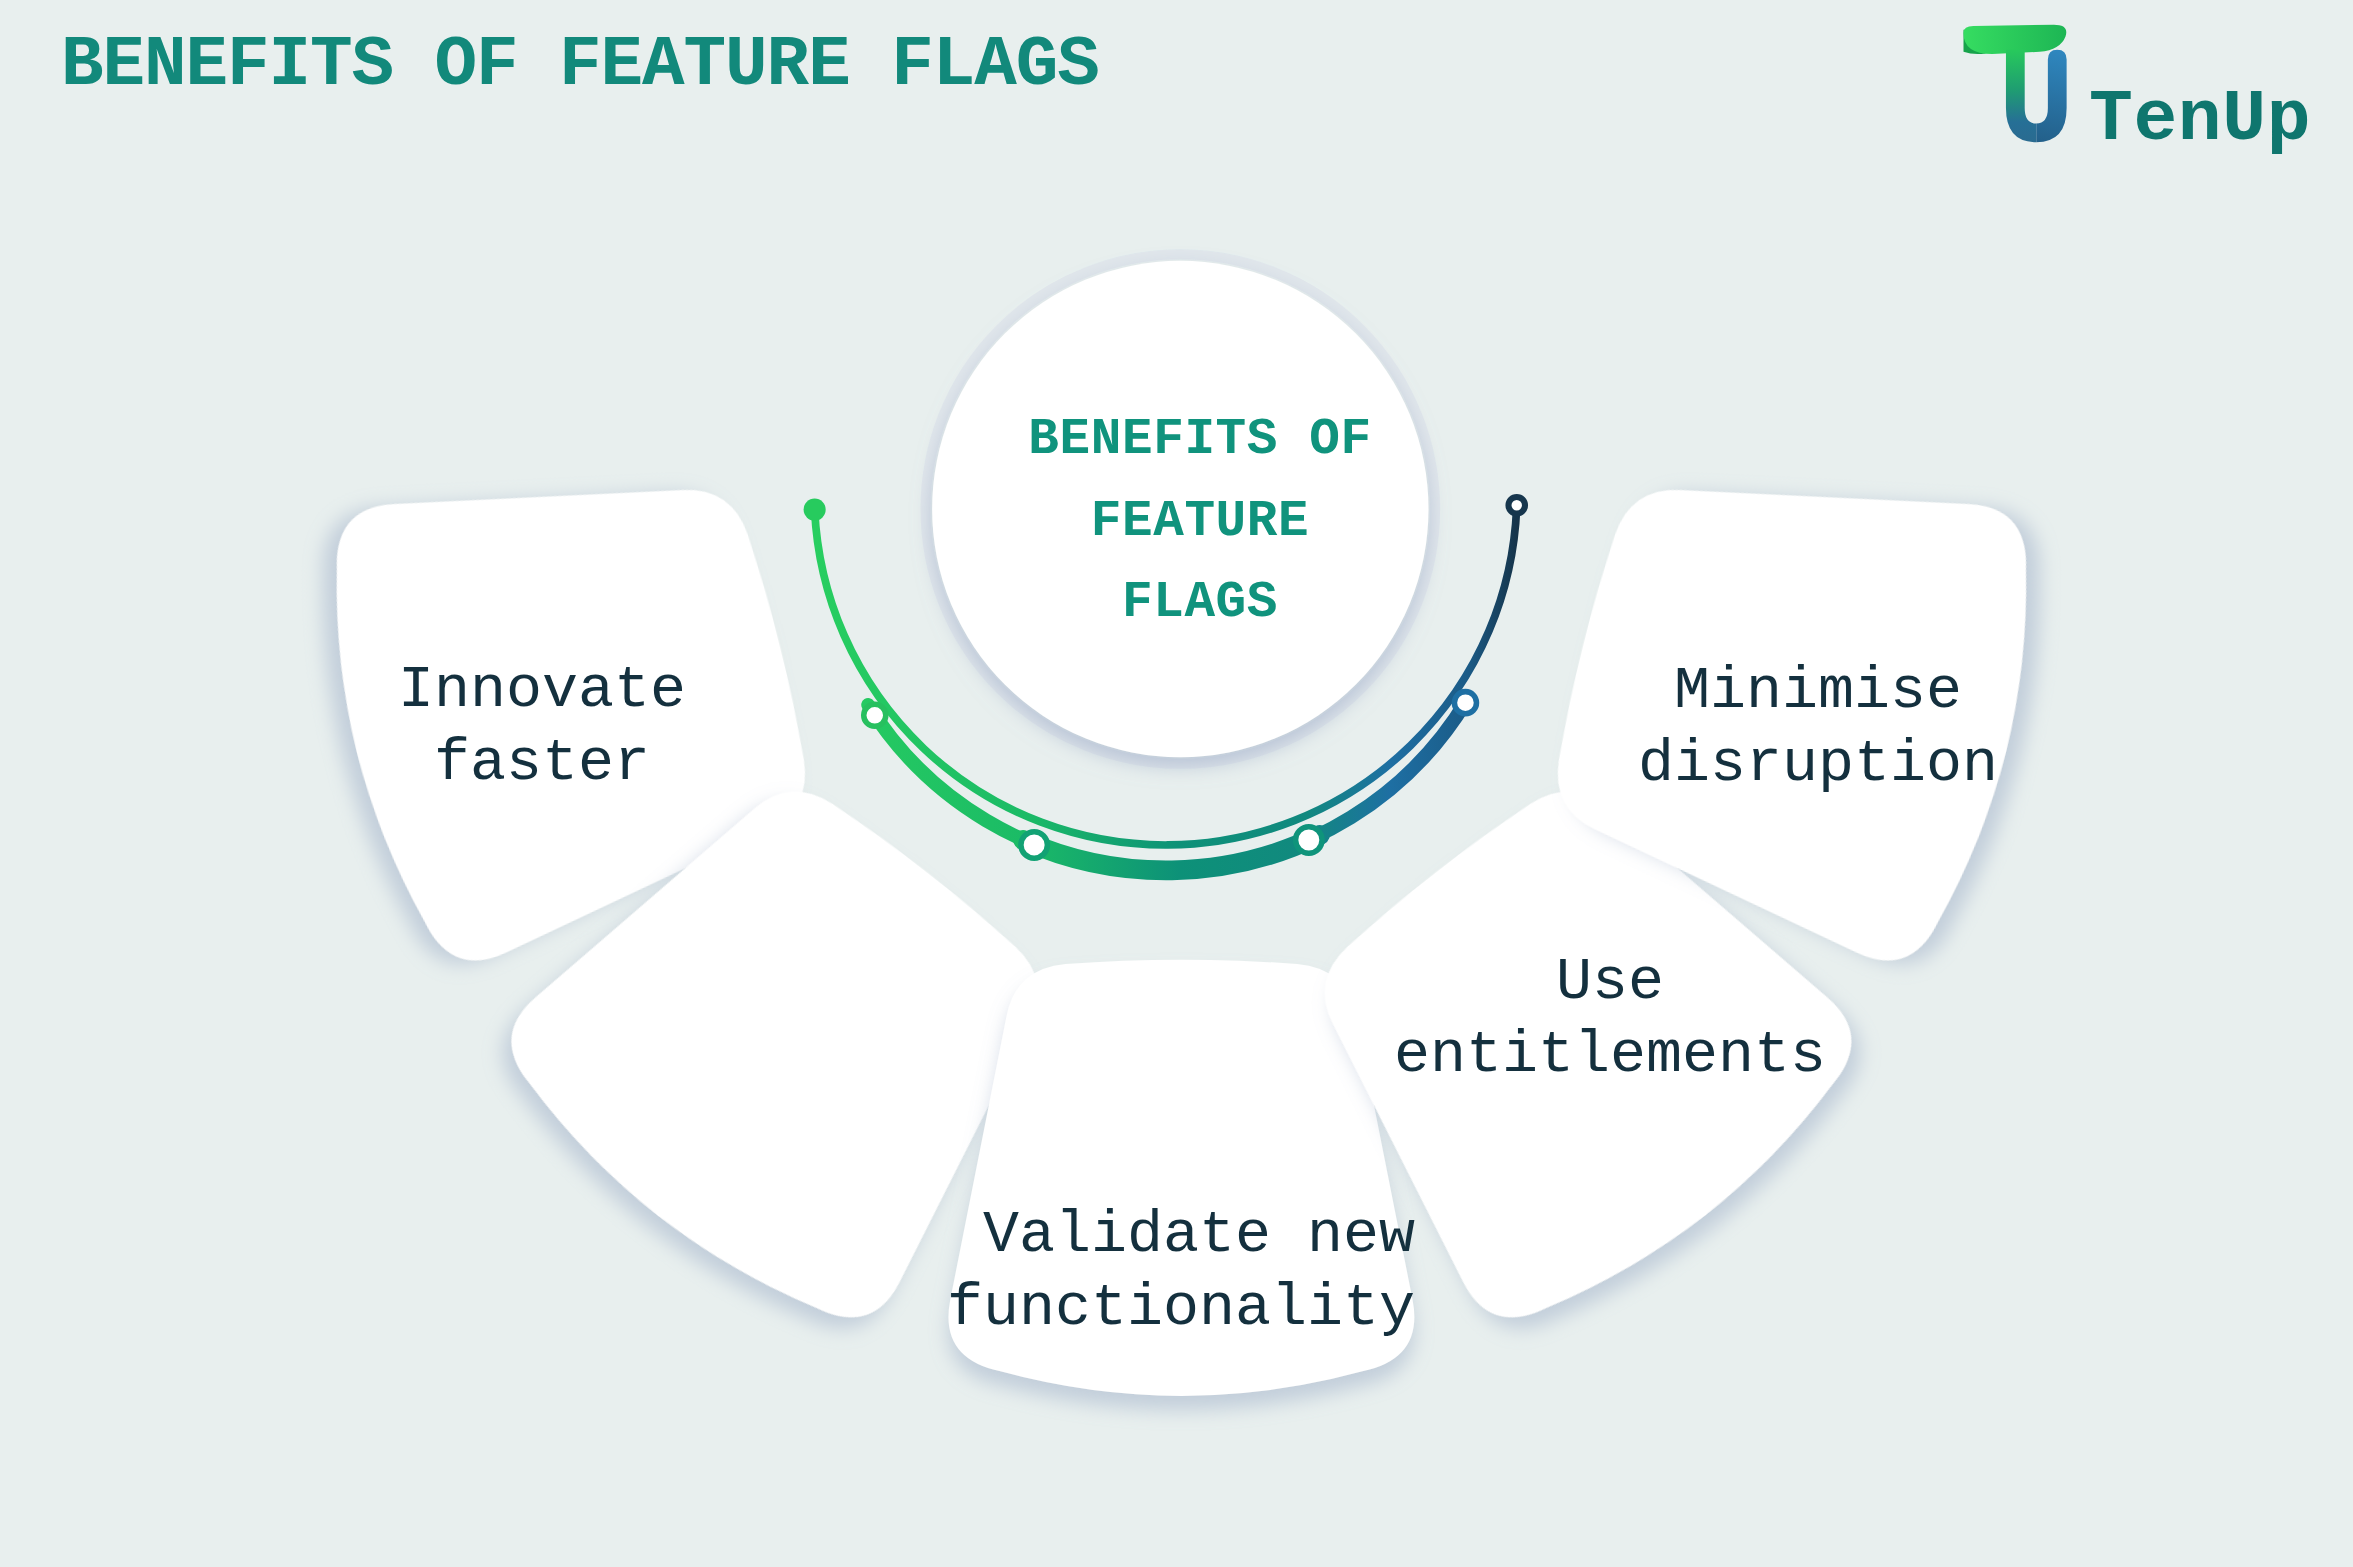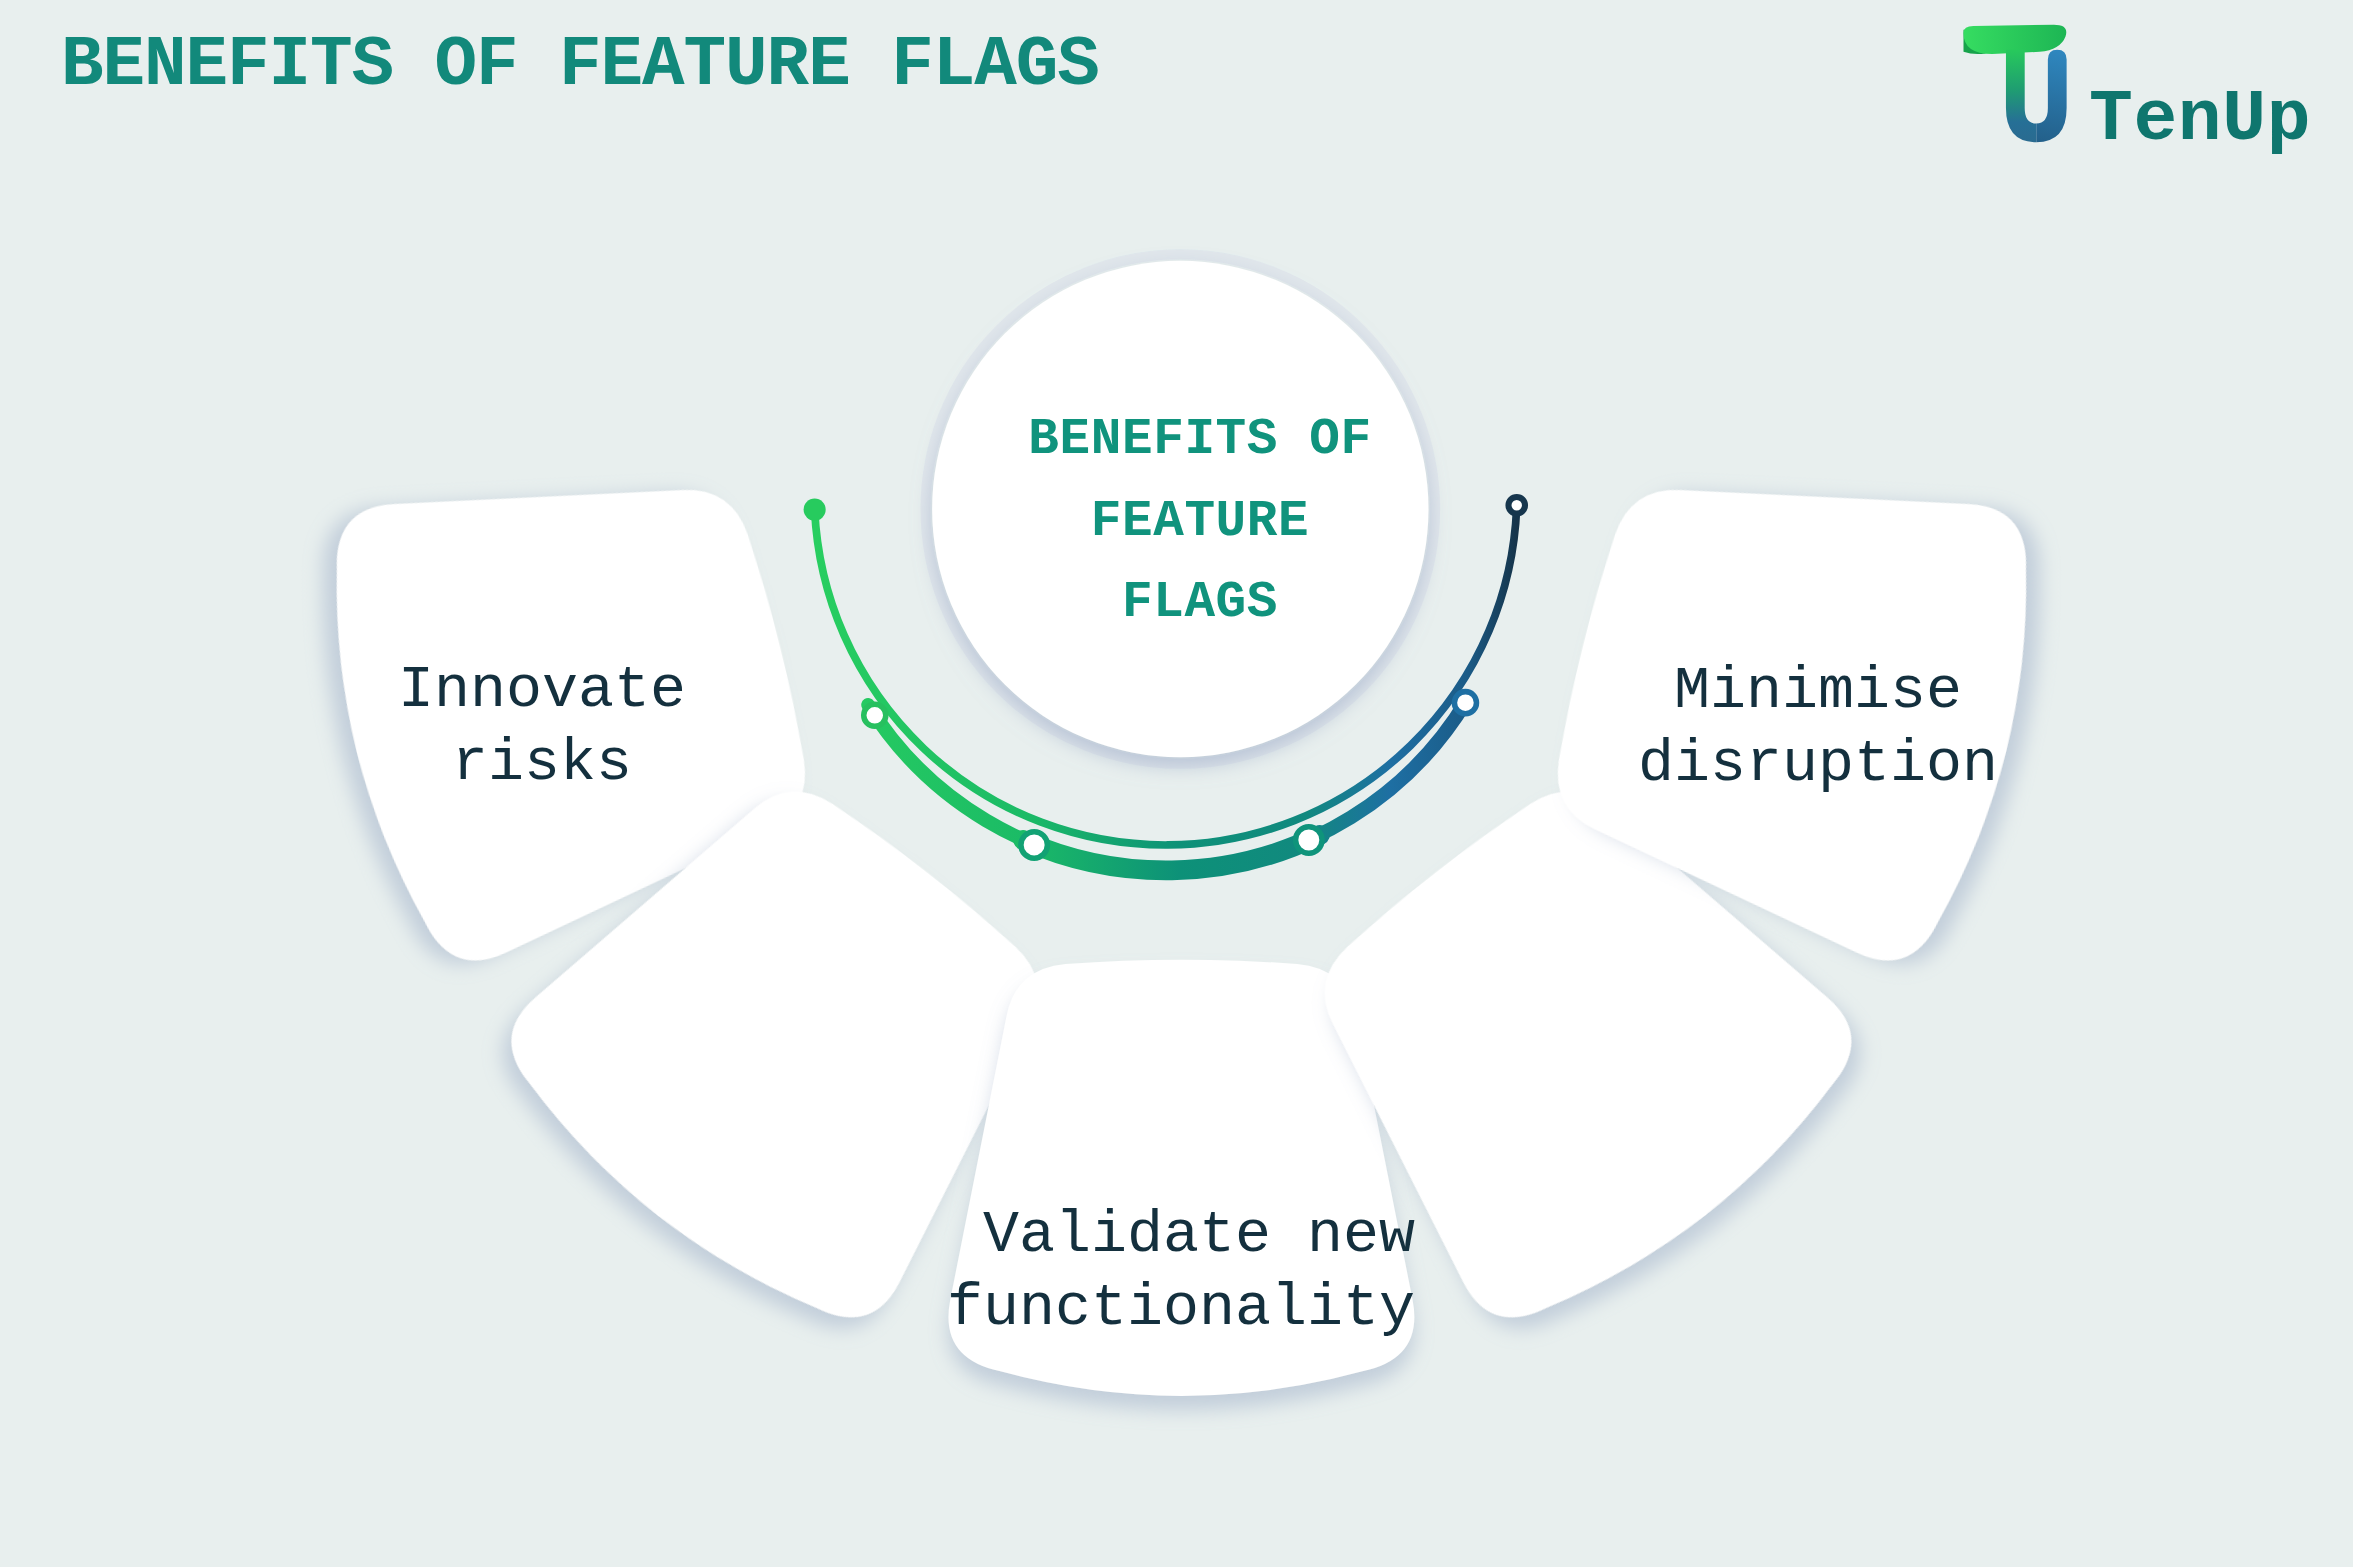--- a/index.html
+++ b/index.html
@@ -108,20 +108,22 @@
 
   <div class="page-title">BENEFITS OF FEATURE FLAGS</div>
 
   <div class="logo-word">TenUp</div>
 
   <div class="center-label">BENEFITS OF
 FEATURE
 FLAGS</div>
 
   <div class="benefit-label pos-1">Innovate
-risks</div>
+faster</div>
   <div class="benefit-label pos-3">Validate new
 functionality</div>
+  <div class="benefit-label pos-4">Use
+entitlements</div>
   <div class="benefit-label pos-5">Minimise
 disruption</div>
 
 </div>
 
 
 </body></html>

